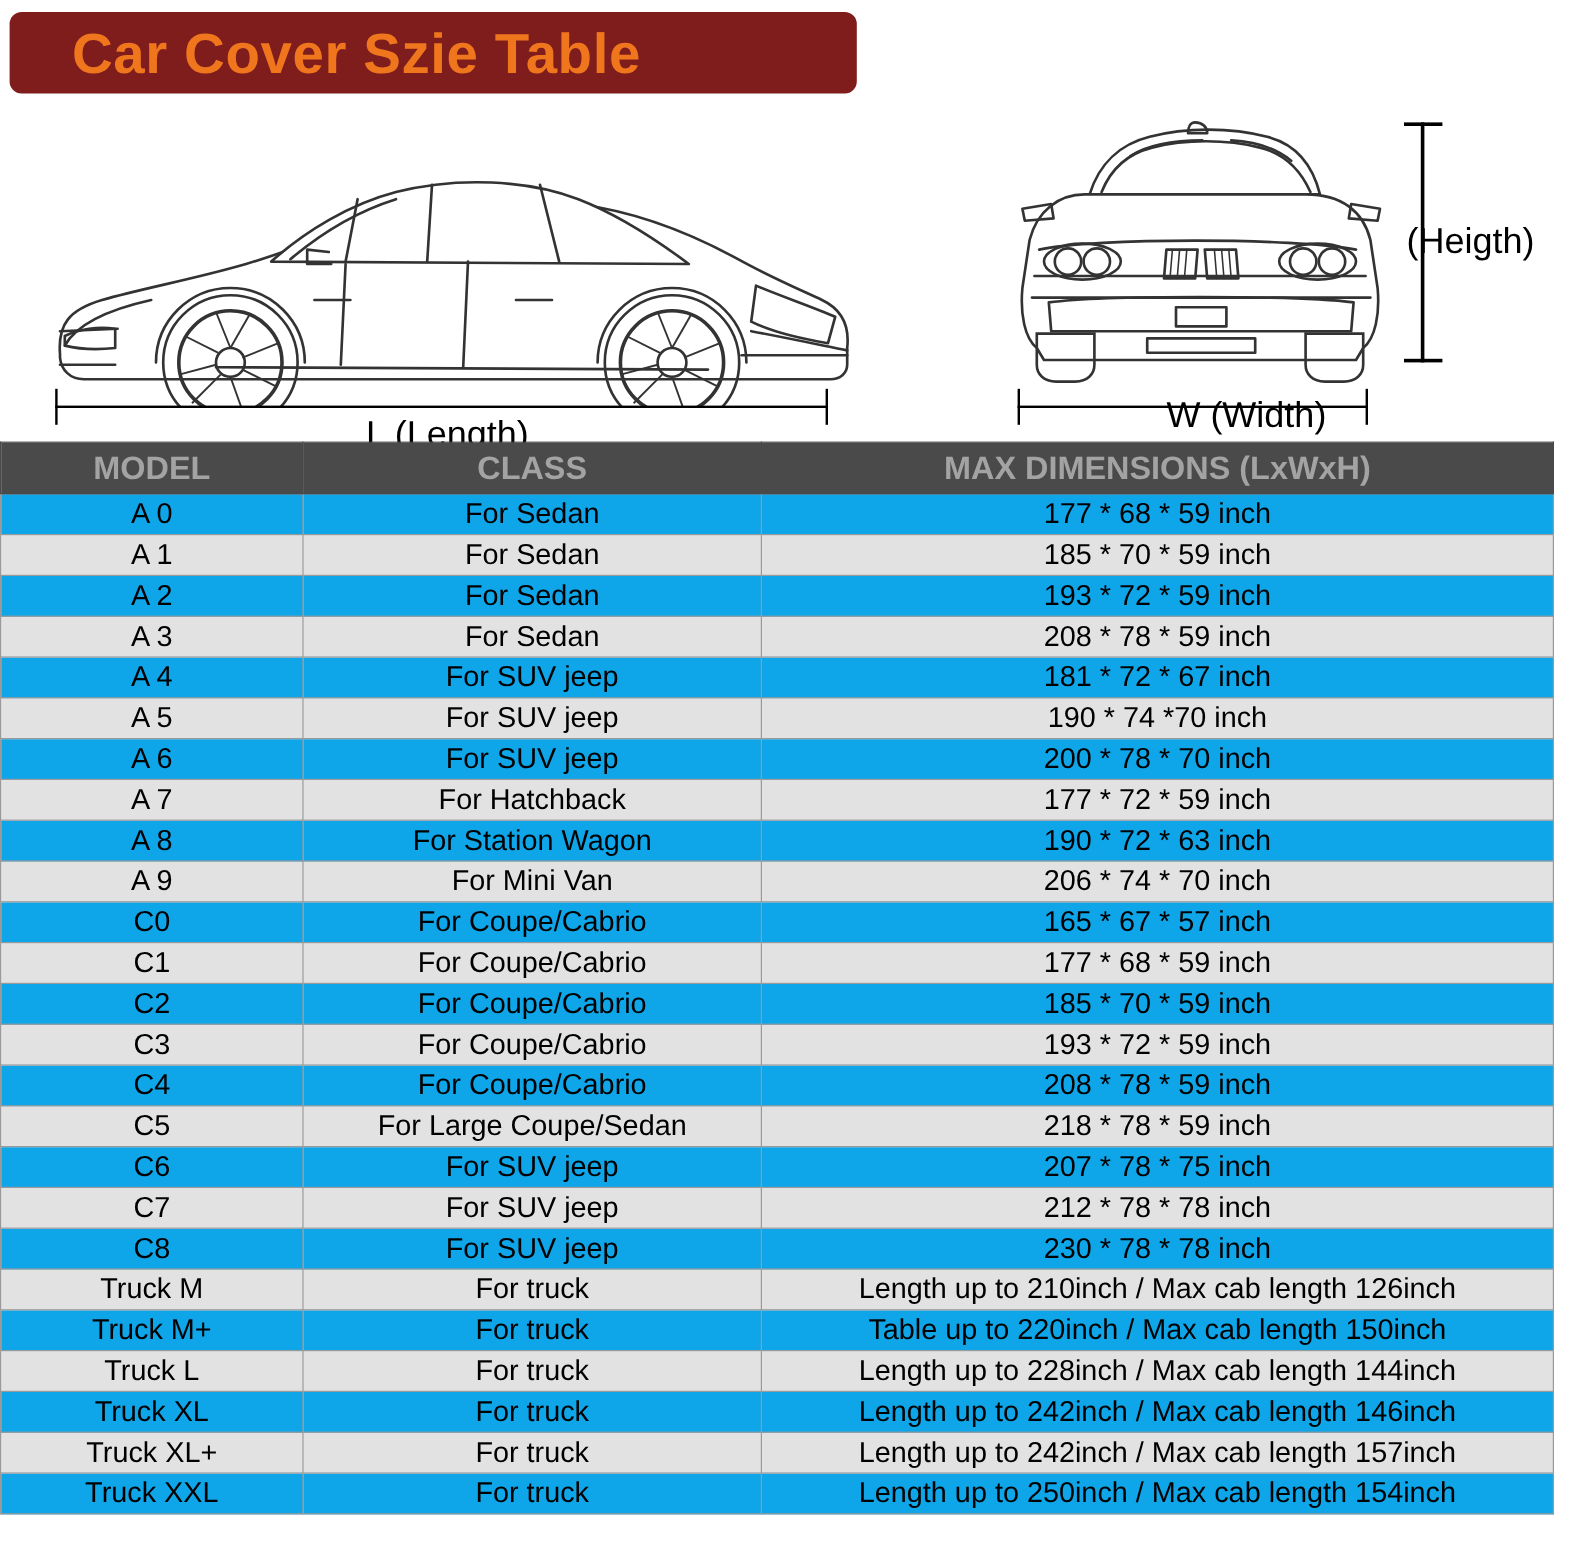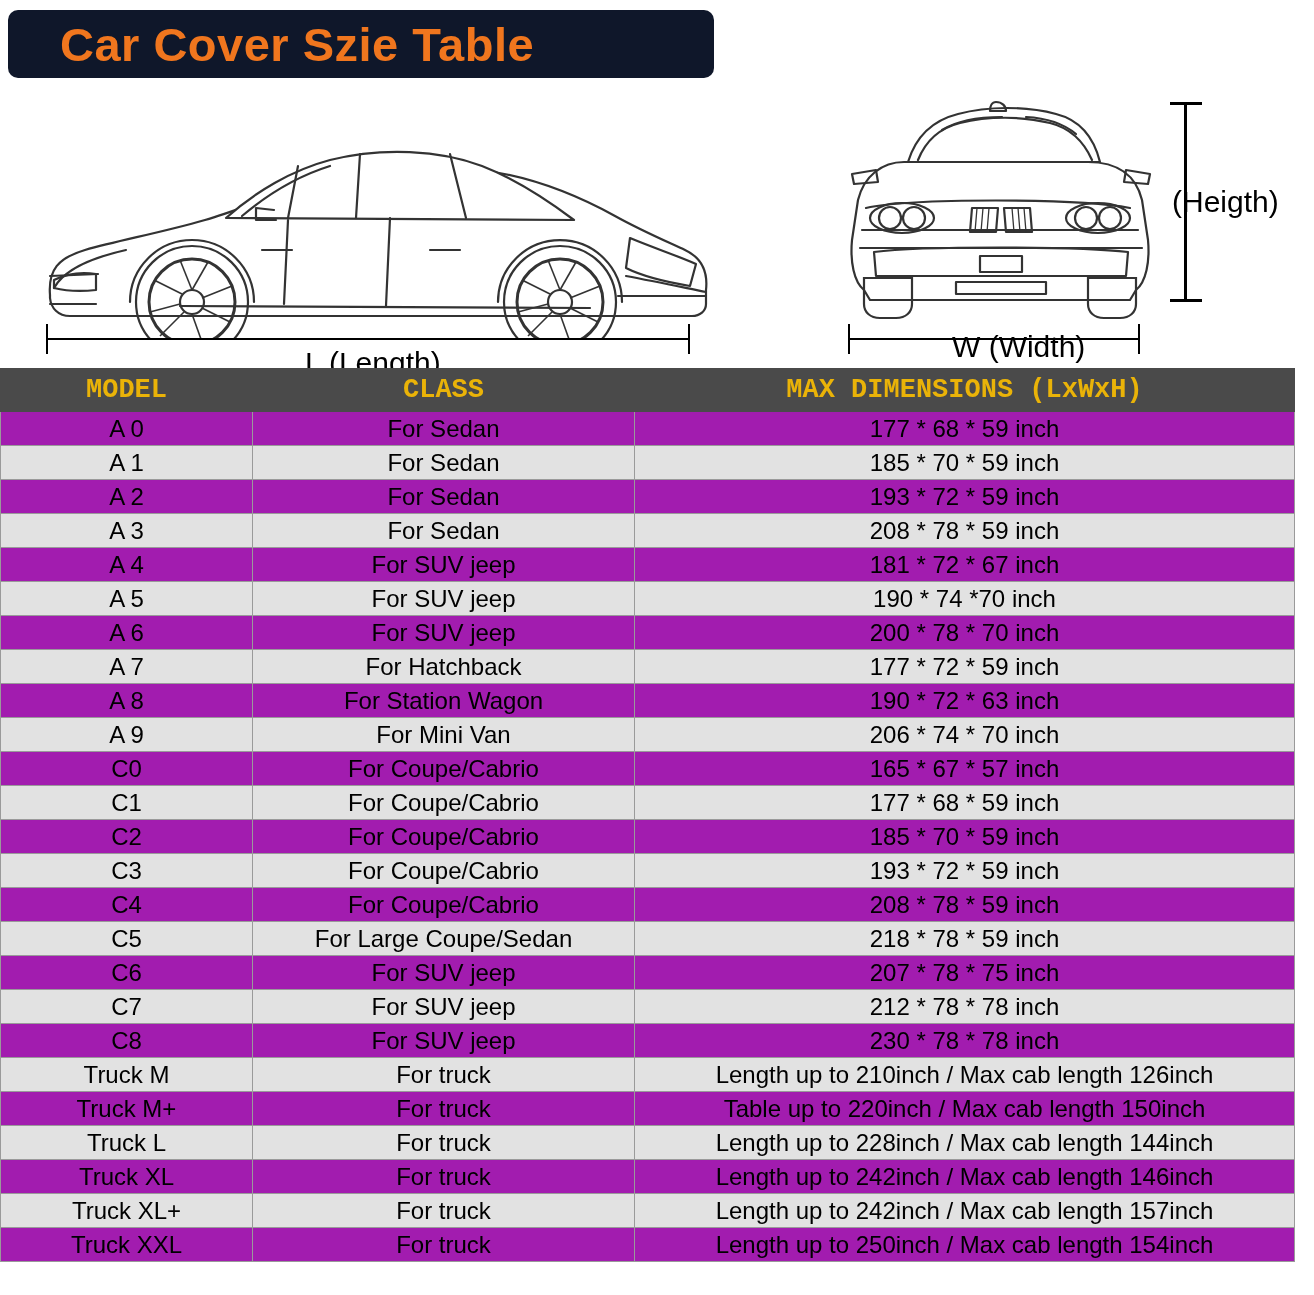--- a/index.html
+++ b/index.html
@@ -20,21 +20,21 @@
     height: 1295px;
   }
 
   
   .title-bar {
     position: absolute;
     left: 8px;
     top: 10px;
     width: 706px;
     height: 68px;
-    background: #0f172a;
+    background: #7f1d1d;
     border-radius: 10px;
     display: flex;
     align-items: center;
     padding-left: 52px;
     box-sizing: border-box;
   }
   .title-text {
     color: #f0761e;
     font-size: 47px;
     font-weight: bold;
@@ -66,21 +66,21 @@
   }
 
   .dim-label {
     position: absolute;
     font-size: 30px;
     font-weight: normal;
     color: #000;
     white-space: nowrap;
   }
   .len-label { left: 305px; top: 250px; margin-top: 16px; }
-  .wid-label { left: 952px; top: 250px; }
+  .wid-label { left: 972px; top: 250px; }
   .hei-label { left: 1172px; top: 105px; }
 
   
   .rule {
     position: absolute;
     background: #000;
   }
   .rule-h { height: 2px; }
   .rule-v { width: 2px; }
 
@@ -98,32 +98,31 @@
     border: 1px solid #9a9a9a;
     text-align: center;
     font-size: 24px;
     height: 33px;
     padding: 0;
     line-height: 1;
     white-space: nowrap;
   }
   table.size-table thead th {
     background: #4a4a4a;
-    color: #eab308;
+    color: #a3a3a3;
     font-size: 27px;
     font-weight: bold;
     height: 42px;
     border: 1px solid #4a4a4a;
-    font-family: Liberation Mono, monospace;
   }
   .col-model { width: 252px; }
   .col-class { width: 382px; }
   .col-dims  { width: 660px; }
 
-  tbody tr.odd td { background: #a21caf; }
+  tbody tr.odd td { background: #0ea5e9; }
   tbody tr.even td { background: #e2e2e2; text-align: center; }
 </style>
 </head>
 <body>
 
 <div class="page">
 
   <div class="title-bar">
     <span class="title-text">Car Cover Szie Table</span>
   </div>

